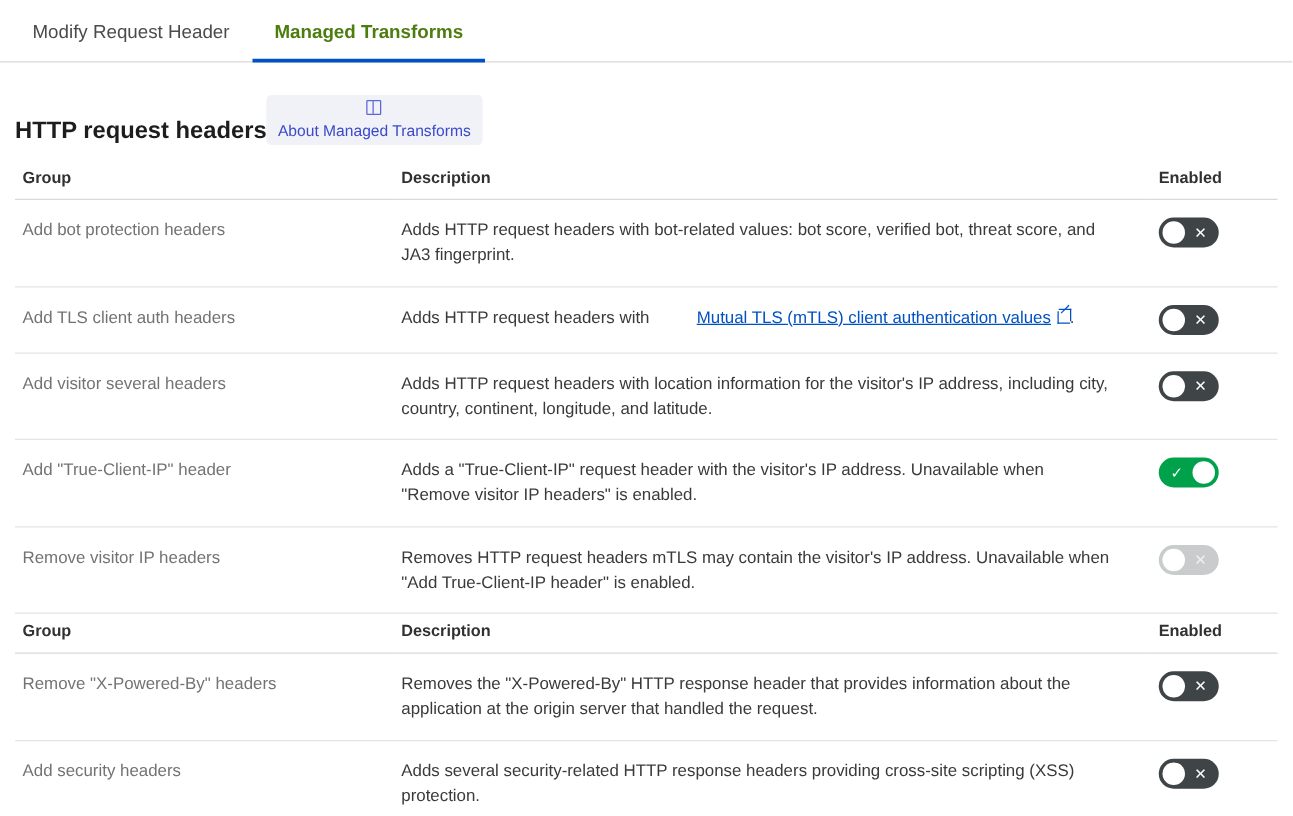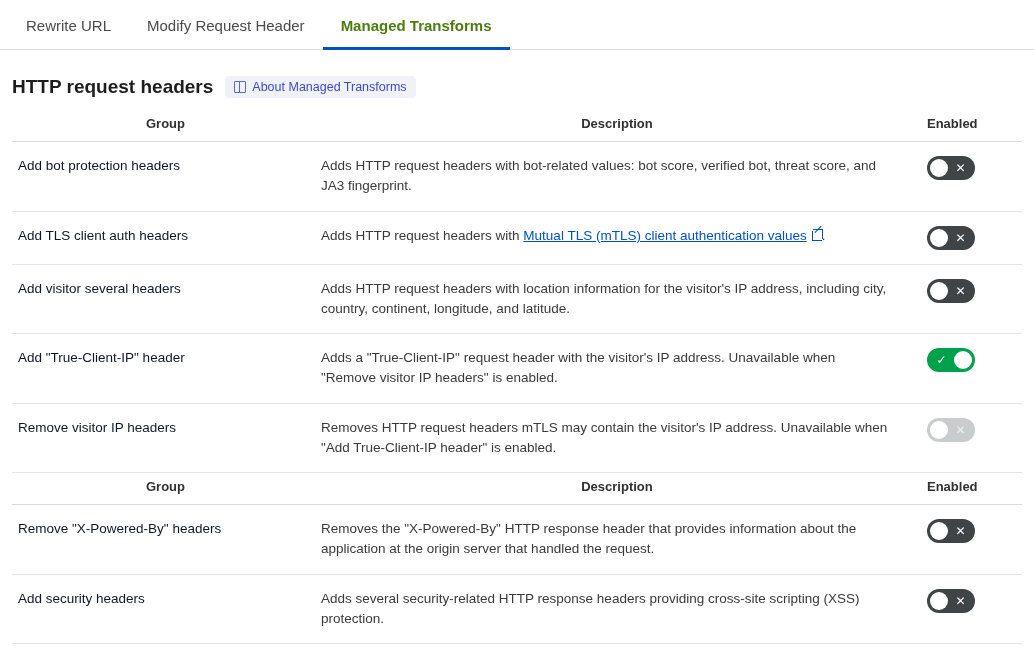--- a/index.html
+++ b/index.html
@@ -36,40 +36,40 @@
     color: #4d7c0f;
     font-weight: bold;
     border-bottom-color: #0051c3;
   }
 
   
   .section { padding: 0 12px; }
   .section-head {
     display: flex;
     align-items: flex-end;
-    gap: 12px;
     padding-top: 26px;
     padding-bottom: 12px;
   }
   .section-title {
     font-size: 19px;
     font-weight: bold;
     color: #1d1d1d;
     margin: 0;
   }
   .about-pill {
     display: inline-flex;
     align-items: center;
     gap: 6px;
     background: #f1f2f8;
     border-radius: 4px;
     padding: 4px 9px;
     font-size: 12.5px;
     color: #3a4acb;
     cursor: pointer;
+    flex-direction: column;
   }
   .about-pill .bookicon {
     width: 12px; height: 12px;
     border: 1.4px solid #5a67d8;
     border-radius: 1px;
     position: relative;
     flex: 0 0 auto;
   }
   .about-pill .bookicon::after {
     content: "";
@@ -78,44 +78,45 @@
     border-left: 1.4px solid #5a67d8;
   }
 
   
   table {
     width: 100%;
     border-collapse: collapse;
     table-layout: fixed;
   }
   th {
-    text-align: center;
+    text-align: left;
     font-size: 13px;
     font-weight: bold;
     color: #313131;
     padding: 6px 4px 10px 4px;
     border-bottom: 1px solid #d9d9d9;
   }
   th.col-group { width: 305px; padding-left: 6px;}
   th.col-desc  { width: 600px; }
   th.col-enabled { width: auto; text-align: left; padding-left: 10px;}
   td {
     font-size: 13.5px;
     color: #3a3a3a;
     border-bottom: 1px solid #e4e4e4;
     padding: 14px 4px;
     vertical-align: top;
     line-height: 1.5;
   }
-  td.group { padding-left: 6px; color: #0f172a; }
+  td.group { padding-left: 6px; color: #737373; }
   td.desc  { padding-right: 24px; }
   td.enabled { padding-left: 10px; }
   a.link {
     color: #0051c3;
     text-decoration: underline;
+    margin-left: 34px;
   }
   .ext-icon {
     display: inline-block;
     width: 10px; height: 10px;
     border: 1.3px solid #0051c3;
     border-top: none; border-right: none;
     position: relative;
     margin-left: 5px;
     vertical-align: -1px;
   }
@@ -174,21 +175,20 @@
   .toggle.disabled {
     background: #c9cccd;
     cursor: default;
   }
   .toggle.disabled .mark { color: #eef0f0; }
 </style>
 </head>
 <body>
 
 <div class="tabbar">
-  <div class="tab">Rewrite URL</div>
   <div class="tab">Modify Request Header</div>
   <div class="tab active">Managed Transforms</div>
 </div>
 
 <div class="section">
   <div class="section-head">
     <h2 class="section-title">HTTP request headers</h2>
     <span class="about-pill">
       <span class="bookicon"></span>
       <span>About Managed Transforms</span>

